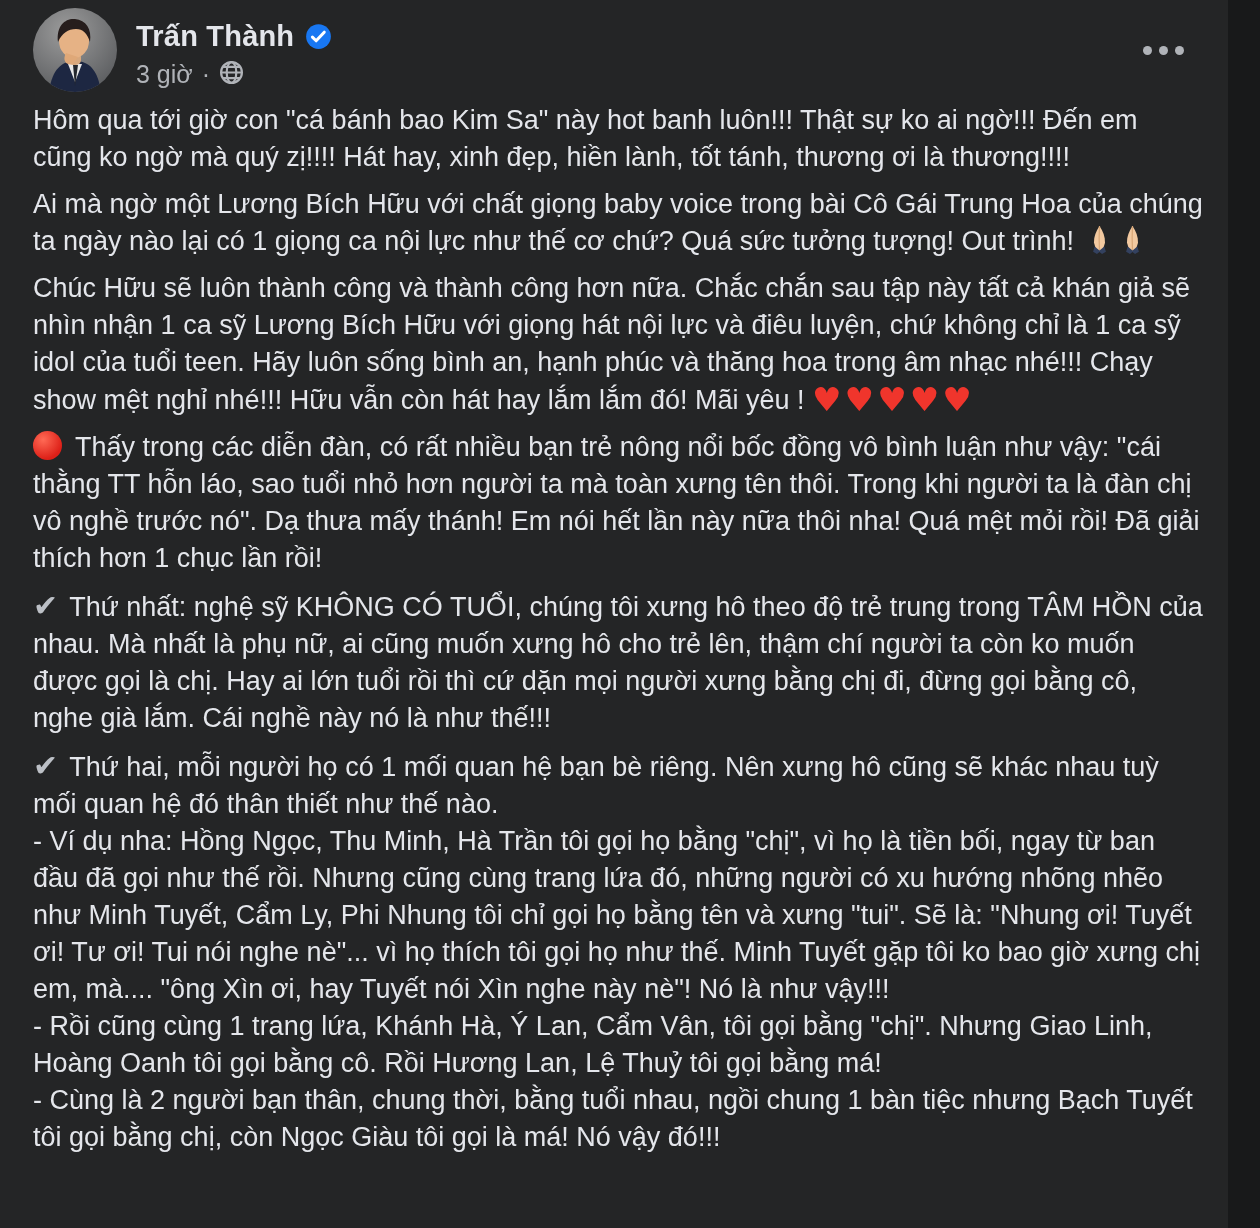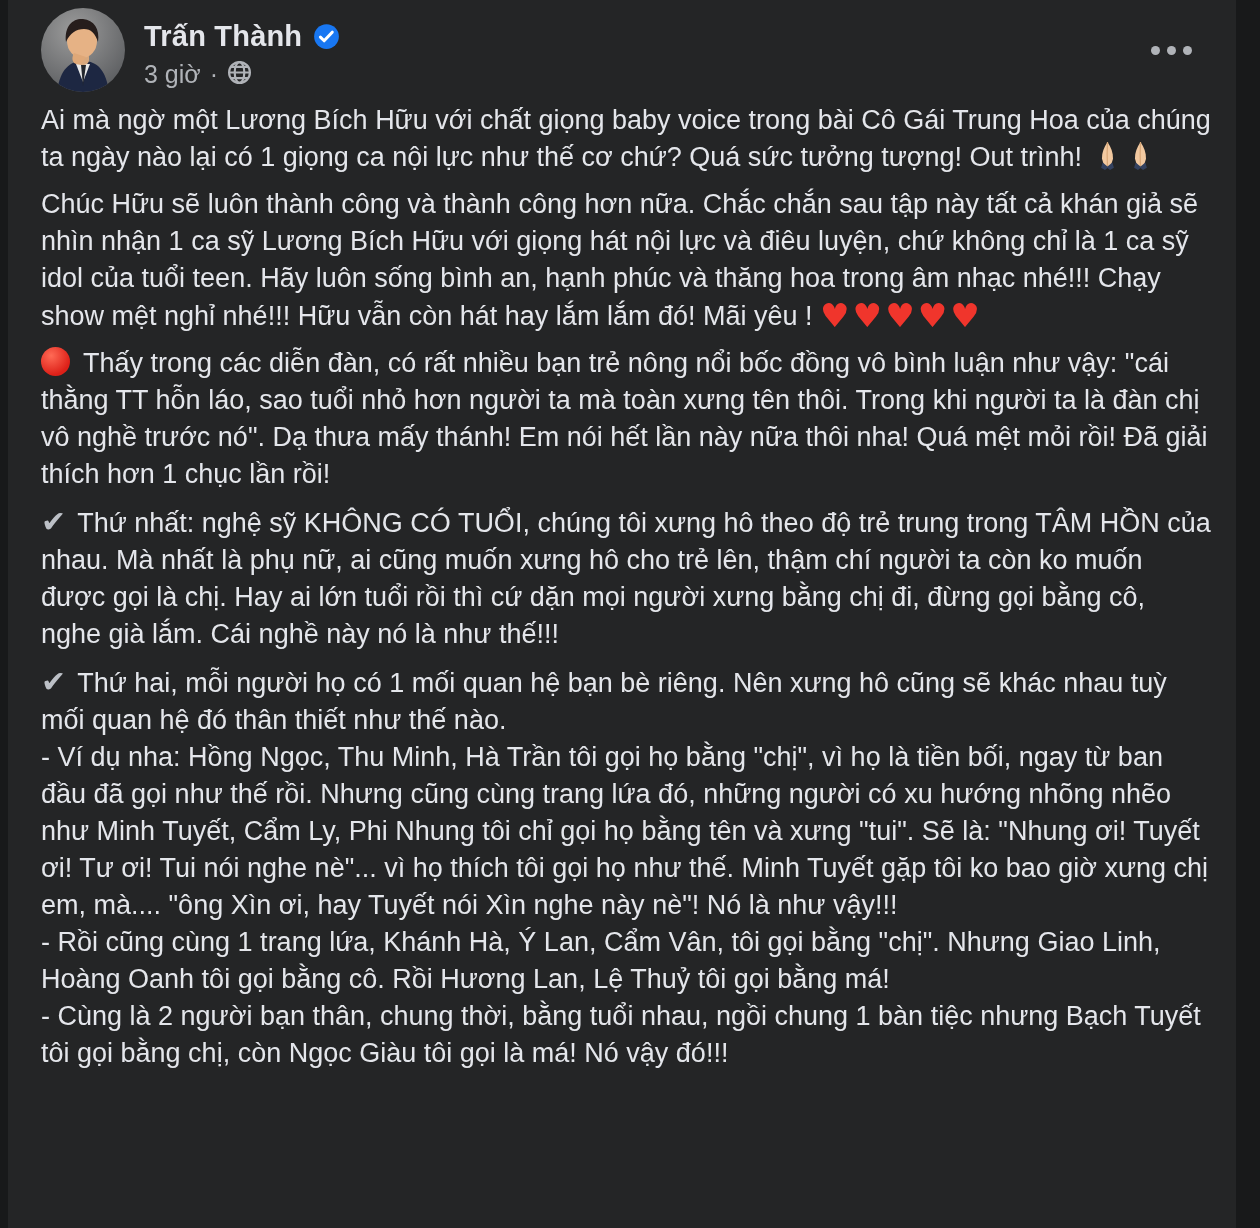--- a/index.html
+++ b/index.html
@@ -3,21 +3,21 @@
 <meta charset="utf-8">
 <style>
   html,body{margin:0;padding:0;}
   body{
     width:1260px;height:1228px;overflow:hidden;
     background:#18191a;
     font-family:"Liberation Sans","DejaVu Sans",sans-serif;
     position:relative;
   }
   .card{
-    position:absolute;left:8px;top:0;width:1228px;height:1228px;
+    position:absolute;left:0;top:0;width:1228px;height:1228px;
     background:#242526;
   }
   
   .avatar{
     position:absolute;left:33px;top:8px;width:84px;height:84px;
     border-radius:50%;overflow:hidden;cursor:pointer;
   }
   .name-row{
     position:absolute;left:136px;top:20px;
     display:flex;align-items:center;gap:11px;
@@ -107,20 +107,21 @@
     </span>
   </div>
 
   <div class="menu-btn" title="">
     <i></i>
     <i></i>
     <i></i>
   </div>
 
   <div class="content" id="post-content">
+      <p>Hôm qua tới giờ con "cá bánh bao Kim Sa" này hot banh luôn!!! Thật sự ko ai ngờ!!! Đến em cũng ko ngờ mà quý zị!!!! Hát hay, xinh đẹp, hiền lành, tốt tánh, thương ơi là thương!!!!</p>
       <p>Ai mà ngờ một Lương Bích Hữu với chất giọng baby voice trong bài Cô Gái Trung Hoa của chúng ta ngày nào lại có 1 giọng ca nội lực như thế cơ chứ? Quá sức tưởng tượng! Out trình! <span class="icon-pray"><svg width="31" height="31" viewBox="0 0 32 32">
             <path d="M16 2C12.4 7.5 10.1 13 10.3 19.4L12.2 25.6 16 28.6 19.8 25.6 21.7 19.4C21.9 13 19.6 7.5 16 2Z" fill="#f2c9a0"></path>
             <path d="M16 2C15.6 8.4 15.6 20.6 16 28.6" stroke="#d9a878" stroke-width="1.3" fill="none"></path>
             <path d="M11 23.2 9.4 28.6 13.4 31 16 28.8 18.6 31 22.6 28.6 21 23.2 16 27.4Z" fill="#33415f"></path>
           </svg></span><span class="icon-pray"><svg width="31" height="31" viewBox="0 0 32 32">
             <path d="M16 2C12.4 7.5 10.1 13 10.3 19.4L12.2 25.6 16 28.6 19.8 25.6 21.7 19.4C21.9 13 19.6 7.5 16 2Z" fill="#f2c9a0"></path>
             <path d="M16 2C15.6 8.4 15.6 20.6 16 28.6" stroke="#d9a878" stroke-width="1.3" fill="none"></path>
             <path d="M11 23.2 9.4 28.6 13.4 31 16 28.8 18.6 31 22.6 28.6 21 23.2 16 27.4Z" fill="#33415f"></path>
           </svg></span></p>
       <p>Chúc Hữu sẽ luôn thành công và thành công hơn nữa. Chắc chắn sau tập này tất cả khán giả sẽ nhìn nhận 1 ca sỹ Lương Bích Hữu với giọng hát nội lực và điêu luyện, chứ không chỉ là 1 ca sỹ idol của tuổi teen. Hãy luôn sống bình an, hạnh phúc và thăng hoa trong âm nhạc nhé!!! Chạy show mệt nghỉ nhé!!! Hữu vẫn còn hát hay lắm lắm đó! Mãi yêu ! <span class="icon-heart">♥</span><span class="icon-heart">♥</span><span class="icon-heart">♥</span><span class="icon-heart">♥</span><span class="icon-heart">♥</span></p>

